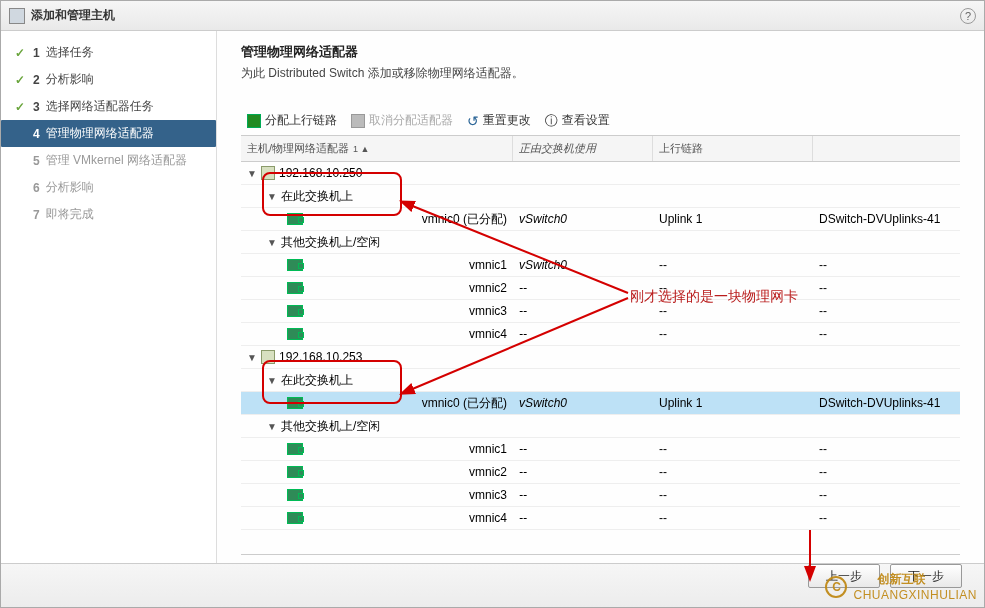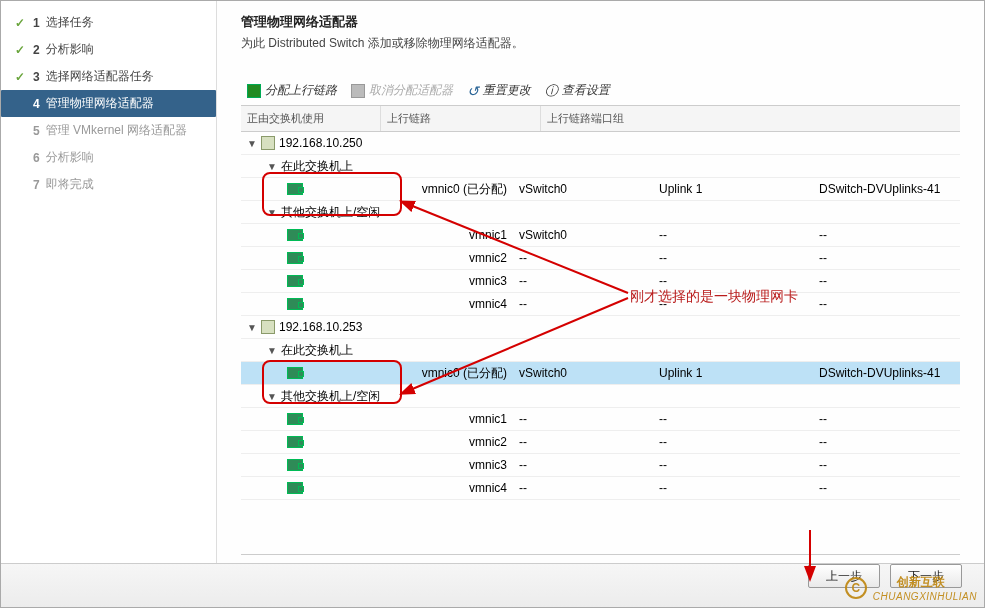--- a/index.html
+++ b/index.html
@@ -76,40 +76,39 @@
     flex-direction:column;
     padding:12px 24px 8px 24px;
     min-width:0;
   }
   .main-title { font-weight:bold; font-size:13px; margin-bottom:4px; color:#222;}
   .main-sub { color:#444; margin-bottom:26px;}
   .toolbar {
     display:flex; gap:14px; align-items:center;
     padding:4px 0 6px 6px;
     border-bottom:1px solid #ccc;
-    font-style:italic;
   }
   .tb-btn { display:flex; align-items:center; gap:4px; color:#333; cursor:pointer;}
   .tb-btn.disabled { color:#aaa; cursor:default;}
   .tb-icon {
     width:14px; height:14px; display:inline-block;
   }
   .ic-assign { background:#228b22; border:1px solid #0a5; }
   .ic-unassign { background:#bbb; border:1px solid #999; }
   .ic-reset { color:#2a6496; font-size:14px; line-height:14px; }
   .ic-view { color:#333; font-size:13px; line-height:14px; }
   .table-head {
     display:flex; background:#f5f5f5;
     border-bottom:1px solid #ccc;
     color:#555;
     font-size:11px;
   }
   .col { padding:5px 6px; border-right:1px solid #ddd; overflow:hidden; white-space:nowrap; text-overflow:ellipsis;}
   .c1 { width:272px; display:flex; align-items:center;}
-  .c2 { width:140px; }
+  .c2 { width:140px;font-style:italic; }
   .c3 { width:160px; }
   .c4 { flex:1; border-right:none;}
   .sort-arrow { font-size:9px; margin-left:4px;}
   .tree {
     flex:1; overflow:auto; border-bottom:1px solid #ccc;
   }
   .row {
     display:flex; align-items:center;
     border-bottom:1px solid #eee;
     height:23px;
@@ -176,20 +175,27 @@
     width:22px; height:22px; border:2px solid #c08a18; border-radius:50%;
     display:flex; align-items:center; justify-content:center;
     font-weight:bold;
   }
 </style>
 </head>
 <body>
 
 <div class="dialog">
 
+  <div class="titlebar">
+    <div class="titlebar-left">
+      <span class="title-icon"></span>
+      <span class="title-text">添加和管理主机</span>
+    </div>
+    <span class="help-icon">?</span>
+  </div>
 
   <div class="body">
 
     <div class="sidebar">
       <div class="step done">
         <span class="check">✓</span>
         <span class="num">1</span>
         <span class="label">选择任务</span>
       </div>
       <div class="step done">
@@ -241,23 +247,26 @@
           <span class="ic-reset">↺</span>
           <span>重置更改</span>
         </div>
         <div class="tb-btn">
           <span class="ic-view">ⓘ</span>
           <span>查看设置</span>
         </div>
       </div>
 
       <div class="table-head">
+        <div class="col c1">
+          <span>主机/物理网络适配器</span>
+          <span class="sort-arrow">1 ▲</span>
+        </div>
         <div class="col c2">正由交换机使用</div>
         <div class="col c3">上行链路</div>
-        <div class="col c4">上行链路端口组</div>
       </div>
 
       <div class="tree">
 
         <div class="row">
           <div class="cell c1 indent0">
               <span class="twisty">▼</span>
               <span class="host-icon"></span>
               <span>192.168.10.250</span>
             </div>
@@ -423,15 +432,15 @@
   </defs>
   <line x1="628" y1="293" x2="410" y2="205" stroke="#d40000" stroke-width="2" marker-end="url(#ah)"></line>
   <line x1="628" y1="298" x2="410" y2="390" stroke="#d40000" stroke-width="2" marker-end="url(#ah)"></line>
   <line x1="810" y1="530" x2="810" y2="570" stroke="#d40000" stroke-width="2" marker-end="url(#ah)"></line>
 </svg>
 
 <div class="watermark">
   <span class="wm-icon">C</span>
   <span>
     <div style="font-weight:bold;padding-left:24px;">创新互联</div>
-    <div style="font-size:10px; letter-spacing:0.5px;font-style:italic;">CHUANGXINHULIAN</div>
+    <div style="font-size:12px; letter-spacing:0.5px;">CHUANGXINHULIAN</div>
   </span>
 </div>
 
 </body></html>

